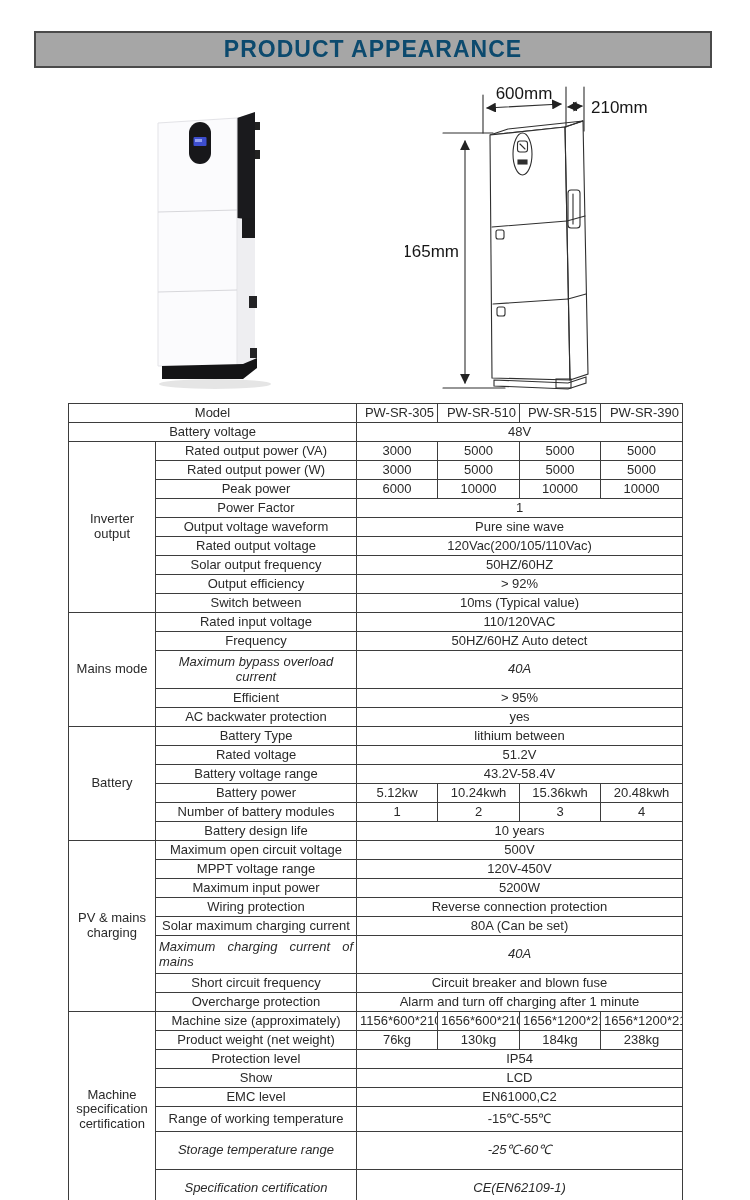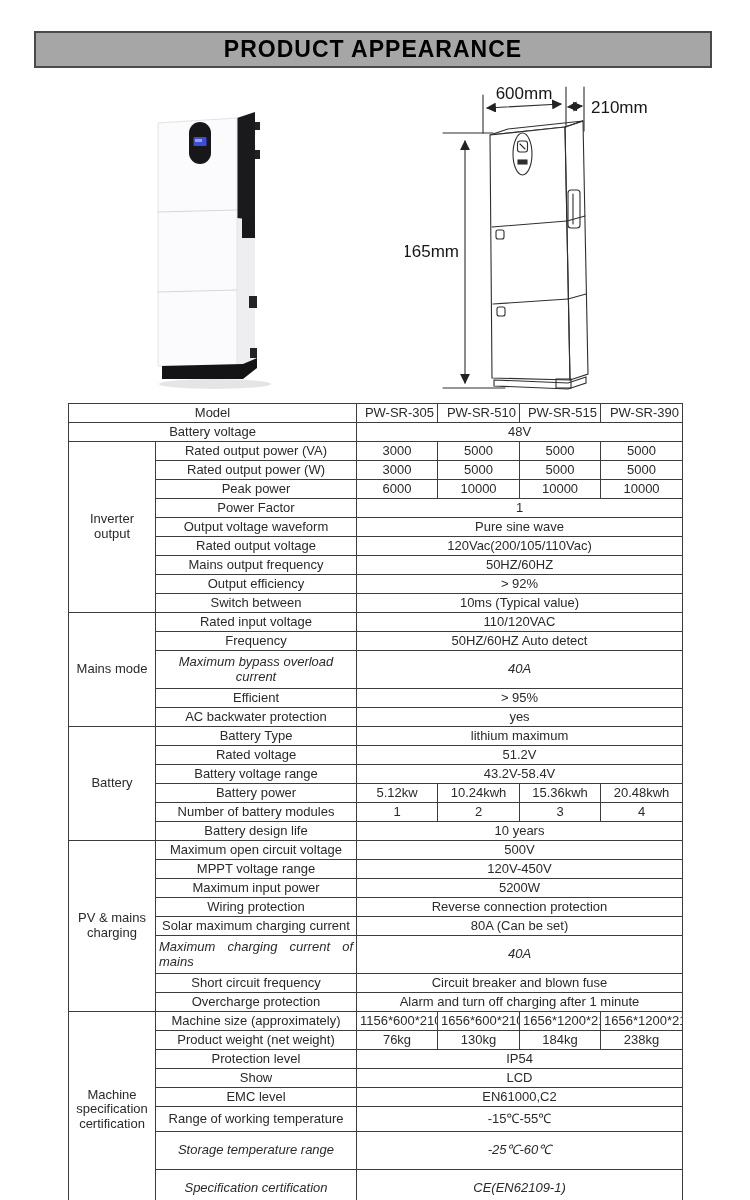--- a/index.html
+++ b/index.html
@@ -5,21 +5,21 @@
   html,body{margin:0;padding:0;}
   body{
     width:750px;height:1200px;position:relative;background:#ffffff;
     font-family:"Liberation Sans",sans-serif;color:#2a2a2a;overflow:hidden;
   }
   
   .title-bar{
     position:absolute;left:34px;top:31px;width:678px;height:37px;
     background:#a6a6a6;border:2px solid #4a4a4a;box-sizing:border-box;
     display:flex;align-items:center;justify-content:center;
-    font-size:23px;font-weight:bold;letter-spacing:1px;color:#000000;
+    font-size:23px;font-weight:bold;letter-spacing:1px;color:#0c4a6e;
   }
   
   .photo-svg{position:absolute;left:145px;top:98px;}
   .diagram-svg{position:absolute;left:405px;top:75px;}
   .dim-text{font-family:"Liberation Sans",sans-serif;font-size:17px;fill:#161616;}
   
   table.spec{
     position:absolute;left:68px;top:403px;width:614px;
     border-collapse:collapse;table-layout:fixed;
   }
@@ -161,21 +161,21 @@
       </tr>
       <tr>
         <td class="lbl">Output voltage waveform</td>
         <td class="c val" colspan="4">Pure sine wave</td>
       </tr>
       <tr>
         <td class="lbl">Rated output voltage</td>
         <td class="c val" colspan="4">120Vac(200/105/110Vac)</td>
       </tr>
       <tr>
-        <td class="lbl">Mains output frequency</td>
+        <td class="lbl">Solar output frequency</td>
         <td class="c val" colspan="4">50HZ/60HZ</td>
       </tr>
       <tr>
         <td class="lbl">Output efficiency</td>
         <td class="c val" colspan="4">&gt; 92%</td>
       </tr>
       <tr>
         <td class="lbl">Switch between</td>
         <td class="c val" colspan="4">10ms (Typical value)</td>
       </tr>
@@ -196,21 +196,21 @@
         <td class="lbl">Efficient</td>
         <td class="c val" colspan="4">&gt; 95%</td>
       </tr>
       <tr>
         <td class="lbl">AC backwater protection</td>
         <td class="c val" colspan="4">yes</td>
       </tr>
       <tr>
         <td class="c group" rowspan="6">Battery</td>
         <td class="lbl">Battery Type</td>
-        <td class="c val" colspan="4">lithium maximum</td>
+        <td class="c val" colspan="4">lithium between</td>
       </tr>
       <tr>
         <td class="lbl">Rated voltage</td>
         <td class="c val" colspan="4">51.2V</td>
       </tr>
       <tr>
         <td class="lbl">Battery voltage range</td>
         <td class="c val" colspan="4">43.2V-58.4V</td>
       </tr>
       <tr>

